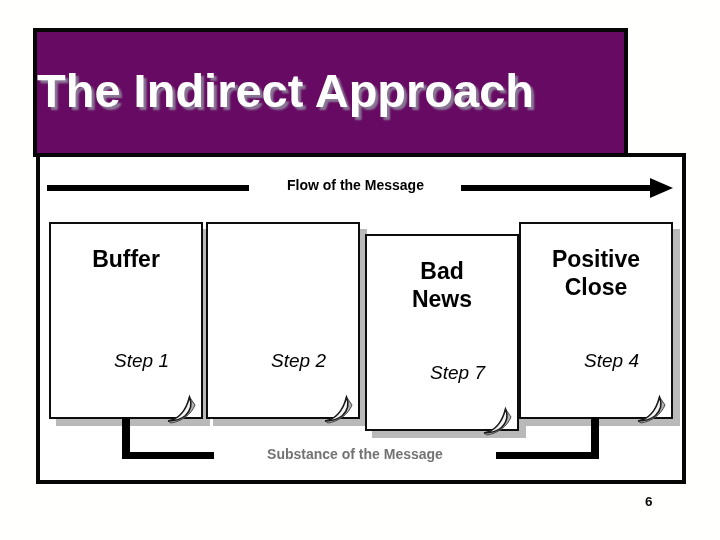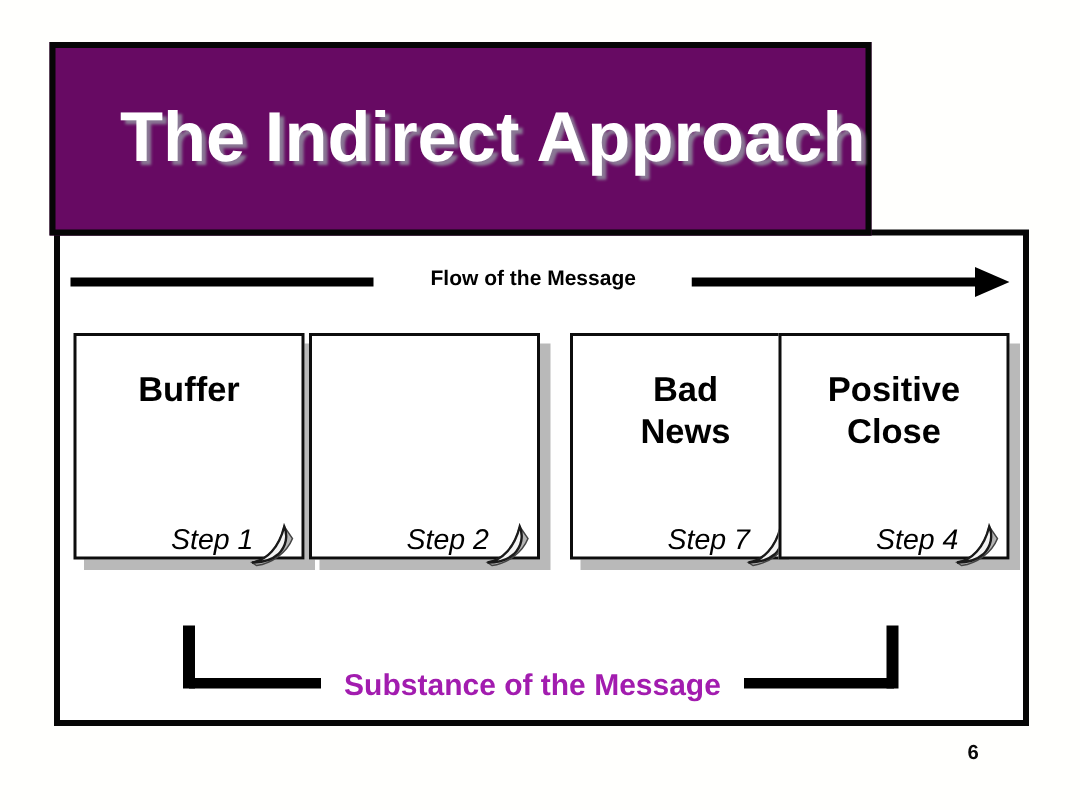--- a/index.html
+++ b/index.html
@@ -9,24 +9,24 @@
     background: #fffffd;
     position: relative;
     overflow: hidden;
   }
   .slide { position: absolute; inset: 0; }
 
   
   .header {
     position: absolute;
     left: 33px; top: 28px;
-    width: 548px; height: 129px;
+    width: 595px; height: 129px;
     background: var(--header_purple, #670a63);
     border: 4px solid var(--border_black, #060606);
-    display: flex; align-items: center; justify-content: flex-end;
+    display: flex; align-items: center; justify-content: flex-start;
     z-index: 3;
   }
   .header .title {
     color: #ffffff;
     font-size: 47px;
     font-weight: 700;
     letter-spacing: 0px;
     white-space: nowrap;
     text-shadow: 3px 3px 2px rgba(140,128,152,0.95);
     padding-bottom: 4px;
@@ -58,29 +58,29 @@
   }
   .flow-arrow {
     position: absolute;
     left: 461px; top: 178px;
     width: 212px; height: 20px; z-index: 2;
   }
 
   
   .step-box {
     position: absolute;
-    top: 222px; height: 151px; width: 154px;
+    top: 222px; height: 197px; width: 154px;
     background: #ffffff;
     border: 2px solid #0d0d0d;
     box-shadow: 7px 7px 0 0 var(--shadow_gray, #b9b9b9);
     z-index: 2;
   }
   .step-box.b1 { left: 49px; }
   .step-box.b2 { left: 206px; }
-  .step-box.b3 { left: 380px; }
+  .step-box.b3 { left: 365px; margin-top: 12px; }
   .step-box.b4 { left: 519px; }
   .box-title {
     position: absolute; top: 22px; left: 0; right: 0;
     text-align: center;
     font-size: 23px; font-weight: 700; color: #000;
     line-height: 1.2;
     white-space: pre-line;
   }
   .box-step {
     position: absolute; top: 126px; left: 0; right: 0;
@@ -103,21 +103,21 @@
   .bracket-horiz {
     position: absolute; top: 452px; height: 7px;
     background: #000; z-index: 2;
   }
   .bracket-horiz.left  { left: 126px; width: 88px; }
   .bracket-horiz.right { left: 496px; width: 100px; }
   .substance-label {
     position: absolute;
     left: 214px; top: 446px; width: 282px;
     text-align: center;
-    font-size: 20px; font-weight: 700; color: #a21caf;
+    font-size: 14px; font-weight: 700; color: #737373;
     white-space: nowrap; z-index: 2;
   }
 
   
   .copyright {
     position: absolute;
     left: 62px; top: 495px;
     font-size: 12.5px; font-weight: 700; color: #0a0a0a;
     white-space: nowrap;
   }

